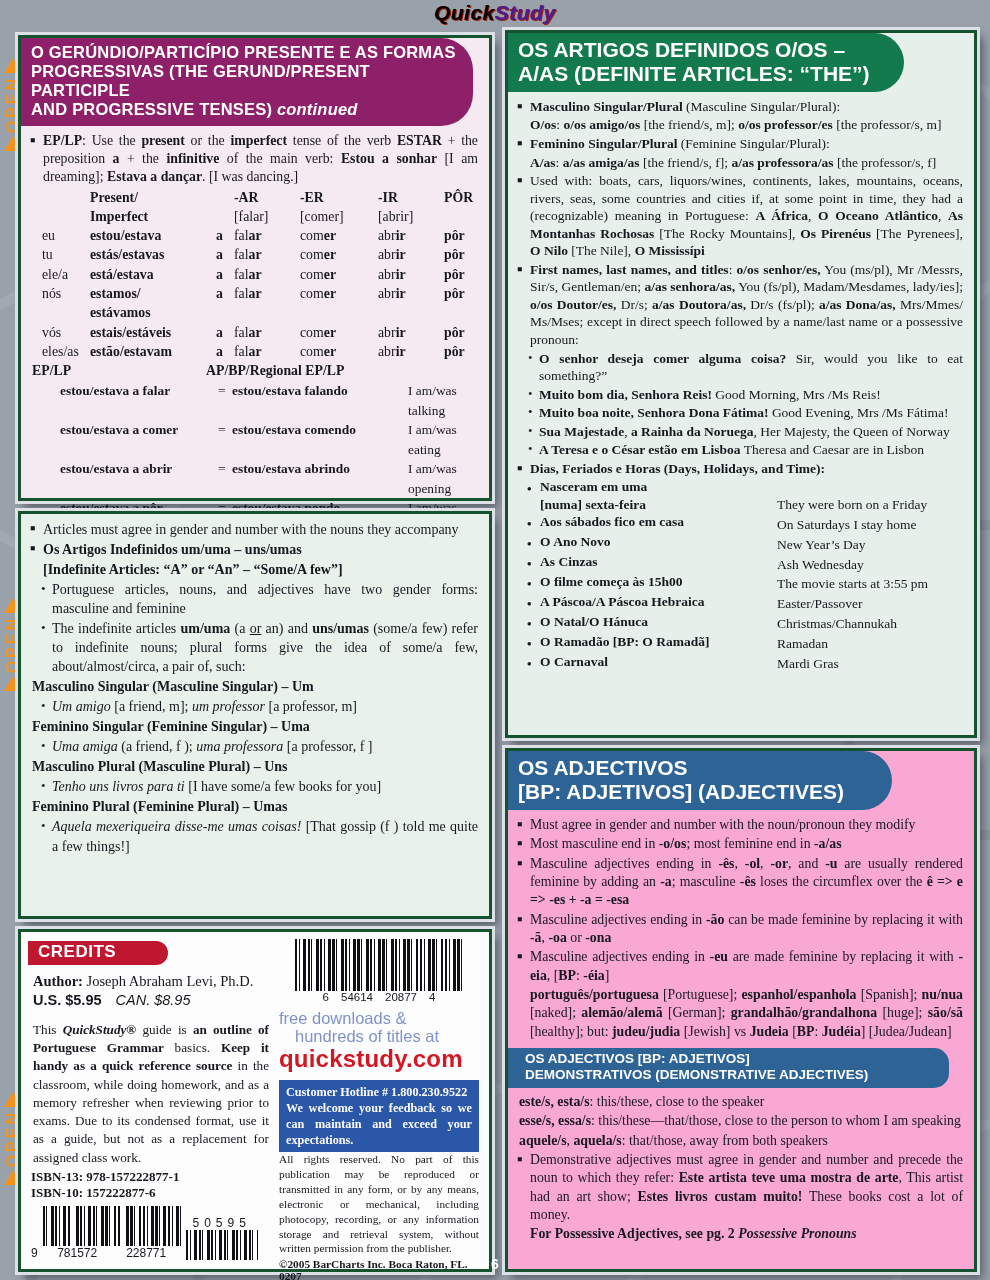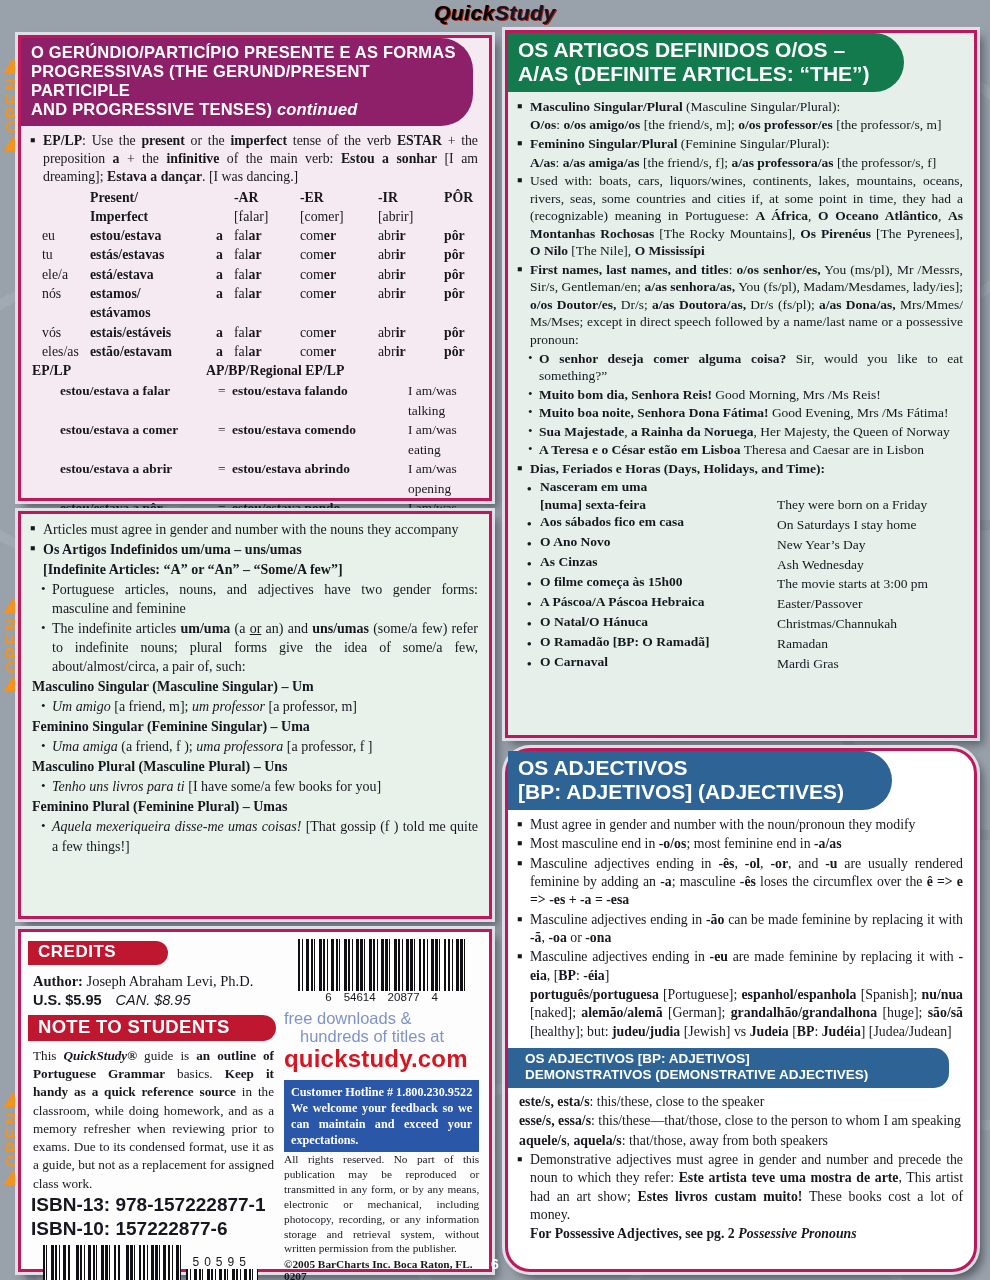--- a/index.html
+++ b/index.html
@@ -5,36 +5,36 @@
   html,body{margin:0;padding:0;background:#6e747e;}
   .stage{position:relative;width:990px;height:1280px;background:#99a1ab;overflow:hidden;
          font-family:"Liberation Serif",serif;color:#17171f;}
   .swirl{position:absolute;border-radius:50%;border:10px solid rgba(240,244,248,0.10);}
   .swirl.dk{border-color:rgba(70,80,92,0.12);}
 
   .logo{position:absolute;top:1px;left:0;width:990px;text-align:center;
         font-family:"Liberation Sans",sans-serif;font-weight:bold;font-style:italic;
         font-size:21px;letter-spacing:.5px;}
   .logo .lq{color:#000000;text-shadow:1px 1px 0 #9b2010,-0.5px -0.5px 0 #9b2010;}
-  .logo .ls{color:#0f172a;text-shadow:1px 1px 0 #9b2010,-0.5px -0.5px 0 #9b2010;}
+  .logo .ls{color:#4c1d95;text-shadow:1px 1px 0 #9b2010,-0.5px -0.5px 0 #9b2010;}
 
   .open{position:absolute;left:1px;width:24px;display:flex;flex-direction:column;align-items:center;gap:3px;}
   .open .tri{width:0;height:0;border-left:9px solid transparent;border-right:9px solid transparent;
              border-bottom:15px solid #f2941f;}
   .open .otext{writing-mode:vertical-rl;transform:rotate(180deg);
                font-family:"Liberation Sans",sans-serif;font-weight:bold;font-size:16px;
                letter-spacing:3px;color:#f2941f;}
 
-  .panel{position:absolute;border:3px solid #be185d;box-sizing:border-box;
+  .panel{position:absolute;border:3px solid #14532d;box-sizing:border-box;
          box-shadow:0 0 0 3px #dde1e7,6px 7px 9px rgba(35,40,50,0.55);}
   .p1{left:18px;top:35px;width:474px;height:466px;background:#f6eaf2;}
   .p2{left:18px;top:511px;width:474px;height:408px;background:#e9f1eb;}
   .p3{left:18px;top:929px;width:474px;height:343px;background:#fdfdfd;}
   .pA{left:505px;top:30px;width:472px;height:708px;background:#e6efe9;}
-  .pB{left:505px;top:748px;width:472px;height:524px;background:#ffffff;border-radius:25px;}
+  .pB{left:505px;top:748px;width:472px;height:524px;background:#f9a8d4;}
 
   .hd{color:#fff;font-family:"Liberation Sans",sans-serif;font-weight:bold;
       padding:5px 16px 6px 10px;border-radius:0 32px 32px 0;box-sizing:border-box;}
   .hd .hl{display:block;}
   .hd em{font-style:italic;}
   .hd-purple{background:#8d2068;width:452px;font-size:16.5px;line-height:1.16;letter-spacing:.2px;}
   .hd-green2{background:#127a4d;width:354px;font-size:21px;line-height:1.14;}
   .hd-greenA{background:#127a4d;width:396px;font-size:21px;line-height:1.14;}
   .hd-blue{background:#2e6396;width:384px;font-size:21px;line-height:1.14;}
 
@@ -81,21 +81,21 @@
                 border-radius:0 14px 14px 0;margin-left:-3px;letter-spacing:.5px;box-sizing:border-box;}
   .author{font-size:14.5px;margin:8px 0 2px 2px;}
   .price{font-family:"Liberation Sans",sans-serif;font-size:14.5px;margin:0 0 7px 2px;}
   .price .pb{font-weight:bold;}
   .price .pc{margin-left:14px;font-style:italic;}
   .banner-note{background:#c01730;color:#fff;font-family:"Liberation Sans",sans-serif;font-weight:bold;
                font-size:18.5px;letter-spacing:.3px;padding:1px 8px 3px 10px;
                border-radius:0 14px 14px 0;margin-left:-3px;width:248px;box-sizing:border-box;}
   .notetext{font-size:13.2px;line-height:1.38;text-align:justify;margin:6px 2px 0 2px;}
   .isbnbox{margin-top:auto;}
-  .isbn{font-family:Liberation Sans, sans-serif;font-weight:bold;font-size:19px;line-height:1.25;}
+  .isbn{font-family:Liberation Serif, serif;font-weight:bold;font-size:13px;line-height:1.25;}
   .bars{background:repeating-linear-gradient(90deg,#101014 0px,#101014 2px,#fff 2px,#fff 3.5px,
         #101014 3.5px,#101014 4.5px,#fff 4.5px,#fff 8px,#101014 8px,#101014 11px,#fff 11px,#fff 12.5px);}
   .ean{display:flex;align-items:flex-end;gap:5px;margin-top:5px;}
   .ean .dg{font-family:"Liberation Sans",sans-serif;font-size:12px;}
   .ecenter .bars{width:138px;height:40px;}
   .erow{display:flex;justify-content:space-around;font-family:"Liberation Sans",sans-serif;font-size:12px;}
   .eaddon .dg{letter-spacing:5px;text-align:center;}
   .eaddon .bars{width:72px;height:30px;}
 
   .upc{margin-top:-2px;}
@@ -312,21 +312,20 @@
         </div>
     </div>
   </section>
 
   <section class="panel p3">
     <div class="body">
       <div class="col-l">
         <div class="pill-credits">CREDITS</div>
         <div class="author"><span class="b">Author:</span><span> Joseph Abraham Levi, Ph.D.</span></div>
         <div class="price"><span class="pb">U.S. $5.95</span><span class="pc">CAN. $8.95</span></div>
-        <div class="banner-note">NOTE TO STUDENTS</div>
         <div class="notetext"><span>This </span><span class="b i">QuickStudy®</span><span> guide is </span><span class="b">an outline of Portuguese Grammar</span><span> basics. </span><span class="b">Keep it handy as a quick reference source</span><span> in the classroom, while doing homework, and as a memory refresher when reviewing prior to exams. Due to its condensed format, use it as a guide, but not as a replacement for assigned class work.</span></div>
         <div class="isbnbox">
           <div class="isbn">ISBN-13: 978-157222877-1</div>
           <div class="isbn">ISBN-10: 157222877-6</div>
           <div class="ean">
             <span class="dg">9</span>
             <div class="ecenter">
               <div class="bars"></div>
               <div class="erow">
                 <span>781572</span>
@@ -445,21 +444,21 @@
               <span class="mk" style="font-size:13px;">•</span>
               <span>As Cinzas</span>
             </div>
           <div class="den">Ash Wednesday</div>
         </div>
         <div class="drow">
           <div class="dpt">
               <span class="mk" style="font-size:13px;">•</span>
               <span>O filme começa às 15h00</span>
             </div>
-          <div class="den">The movie starts at 3:00 pm</div>
+          <div class="den">The movie starts at 3:55 pm</div>
         </div>
         <div class="drow">
           <div class="dpt">
               <span class="mk" style="font-size:13px;">•</span>
               <span>A Páscoa/A Páscoa Hebraica</span>
             </div>
           <div class="den">Easter/Passover</div>
         </div>
         <div class="drow">
           <div class="dpt">

